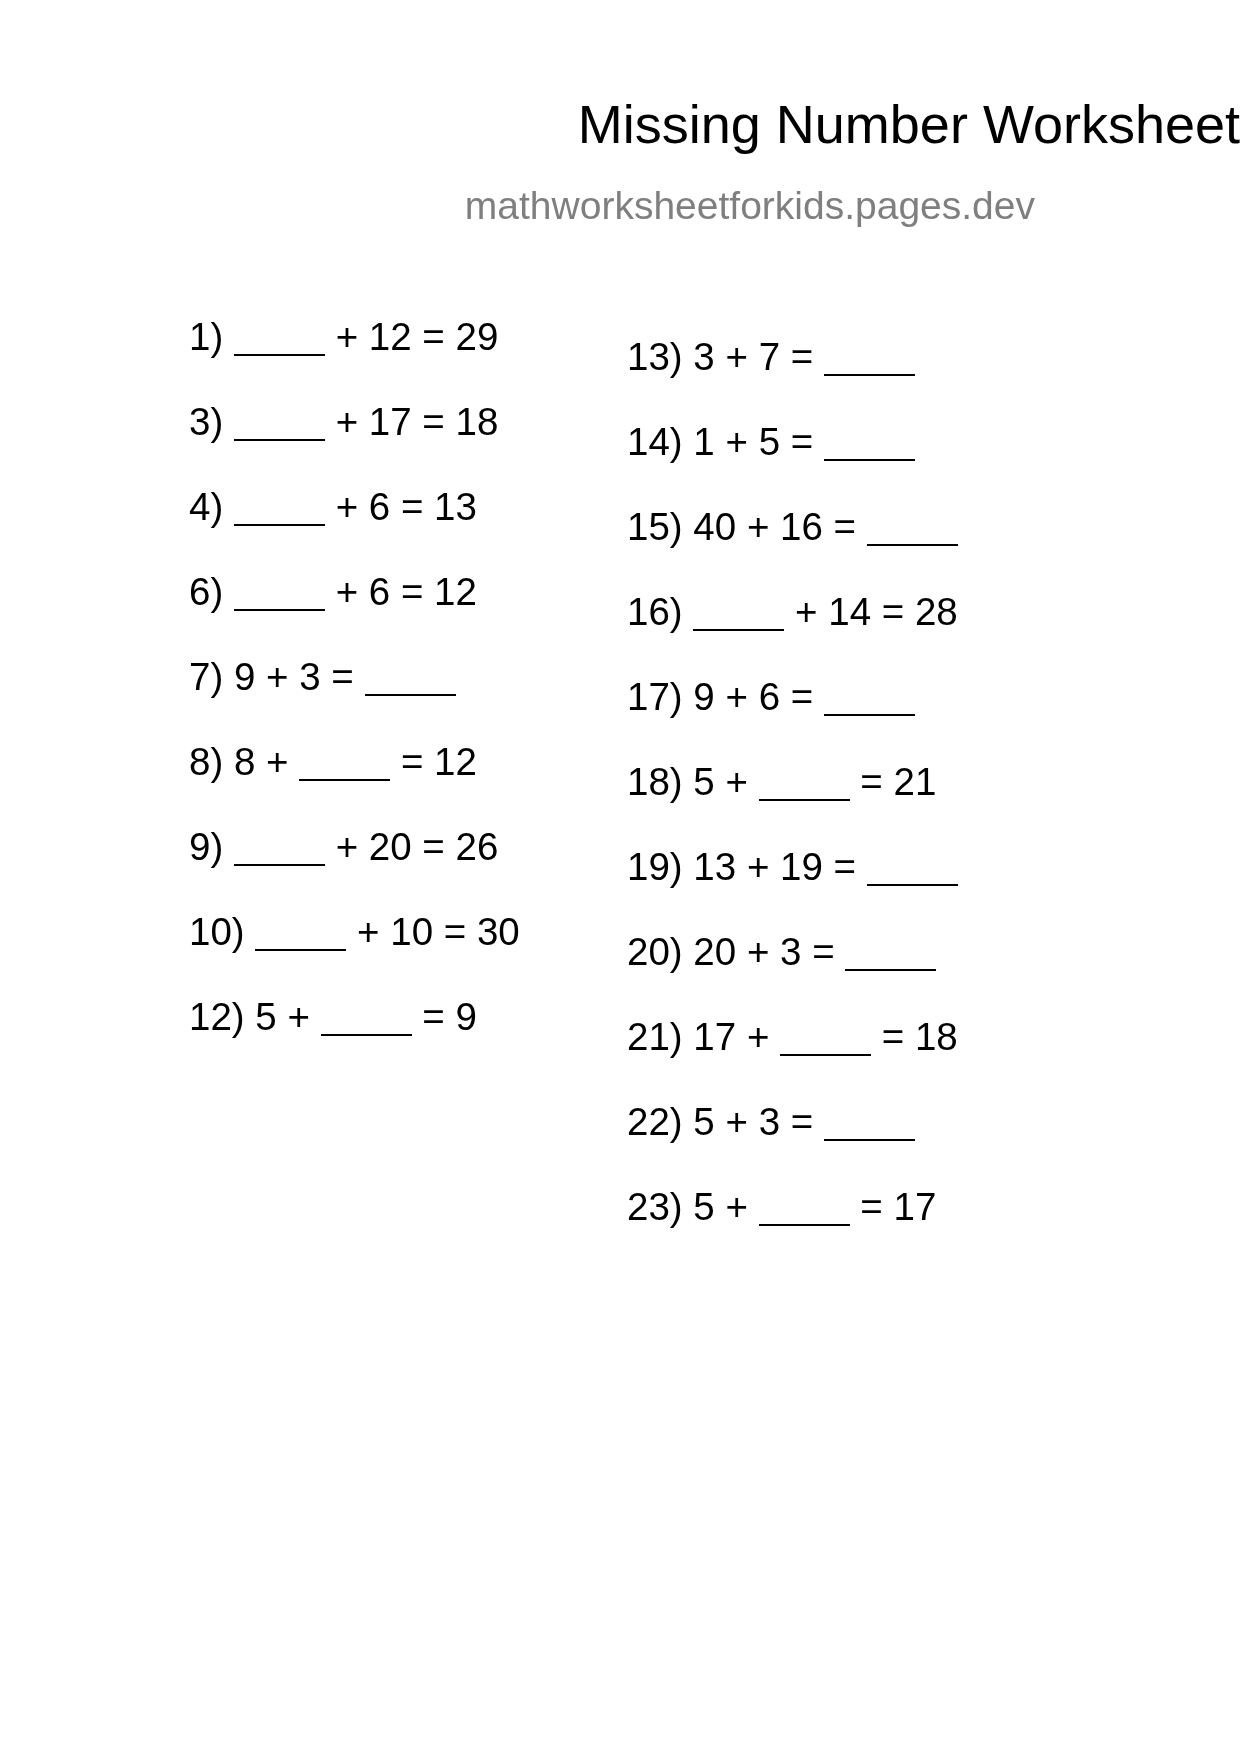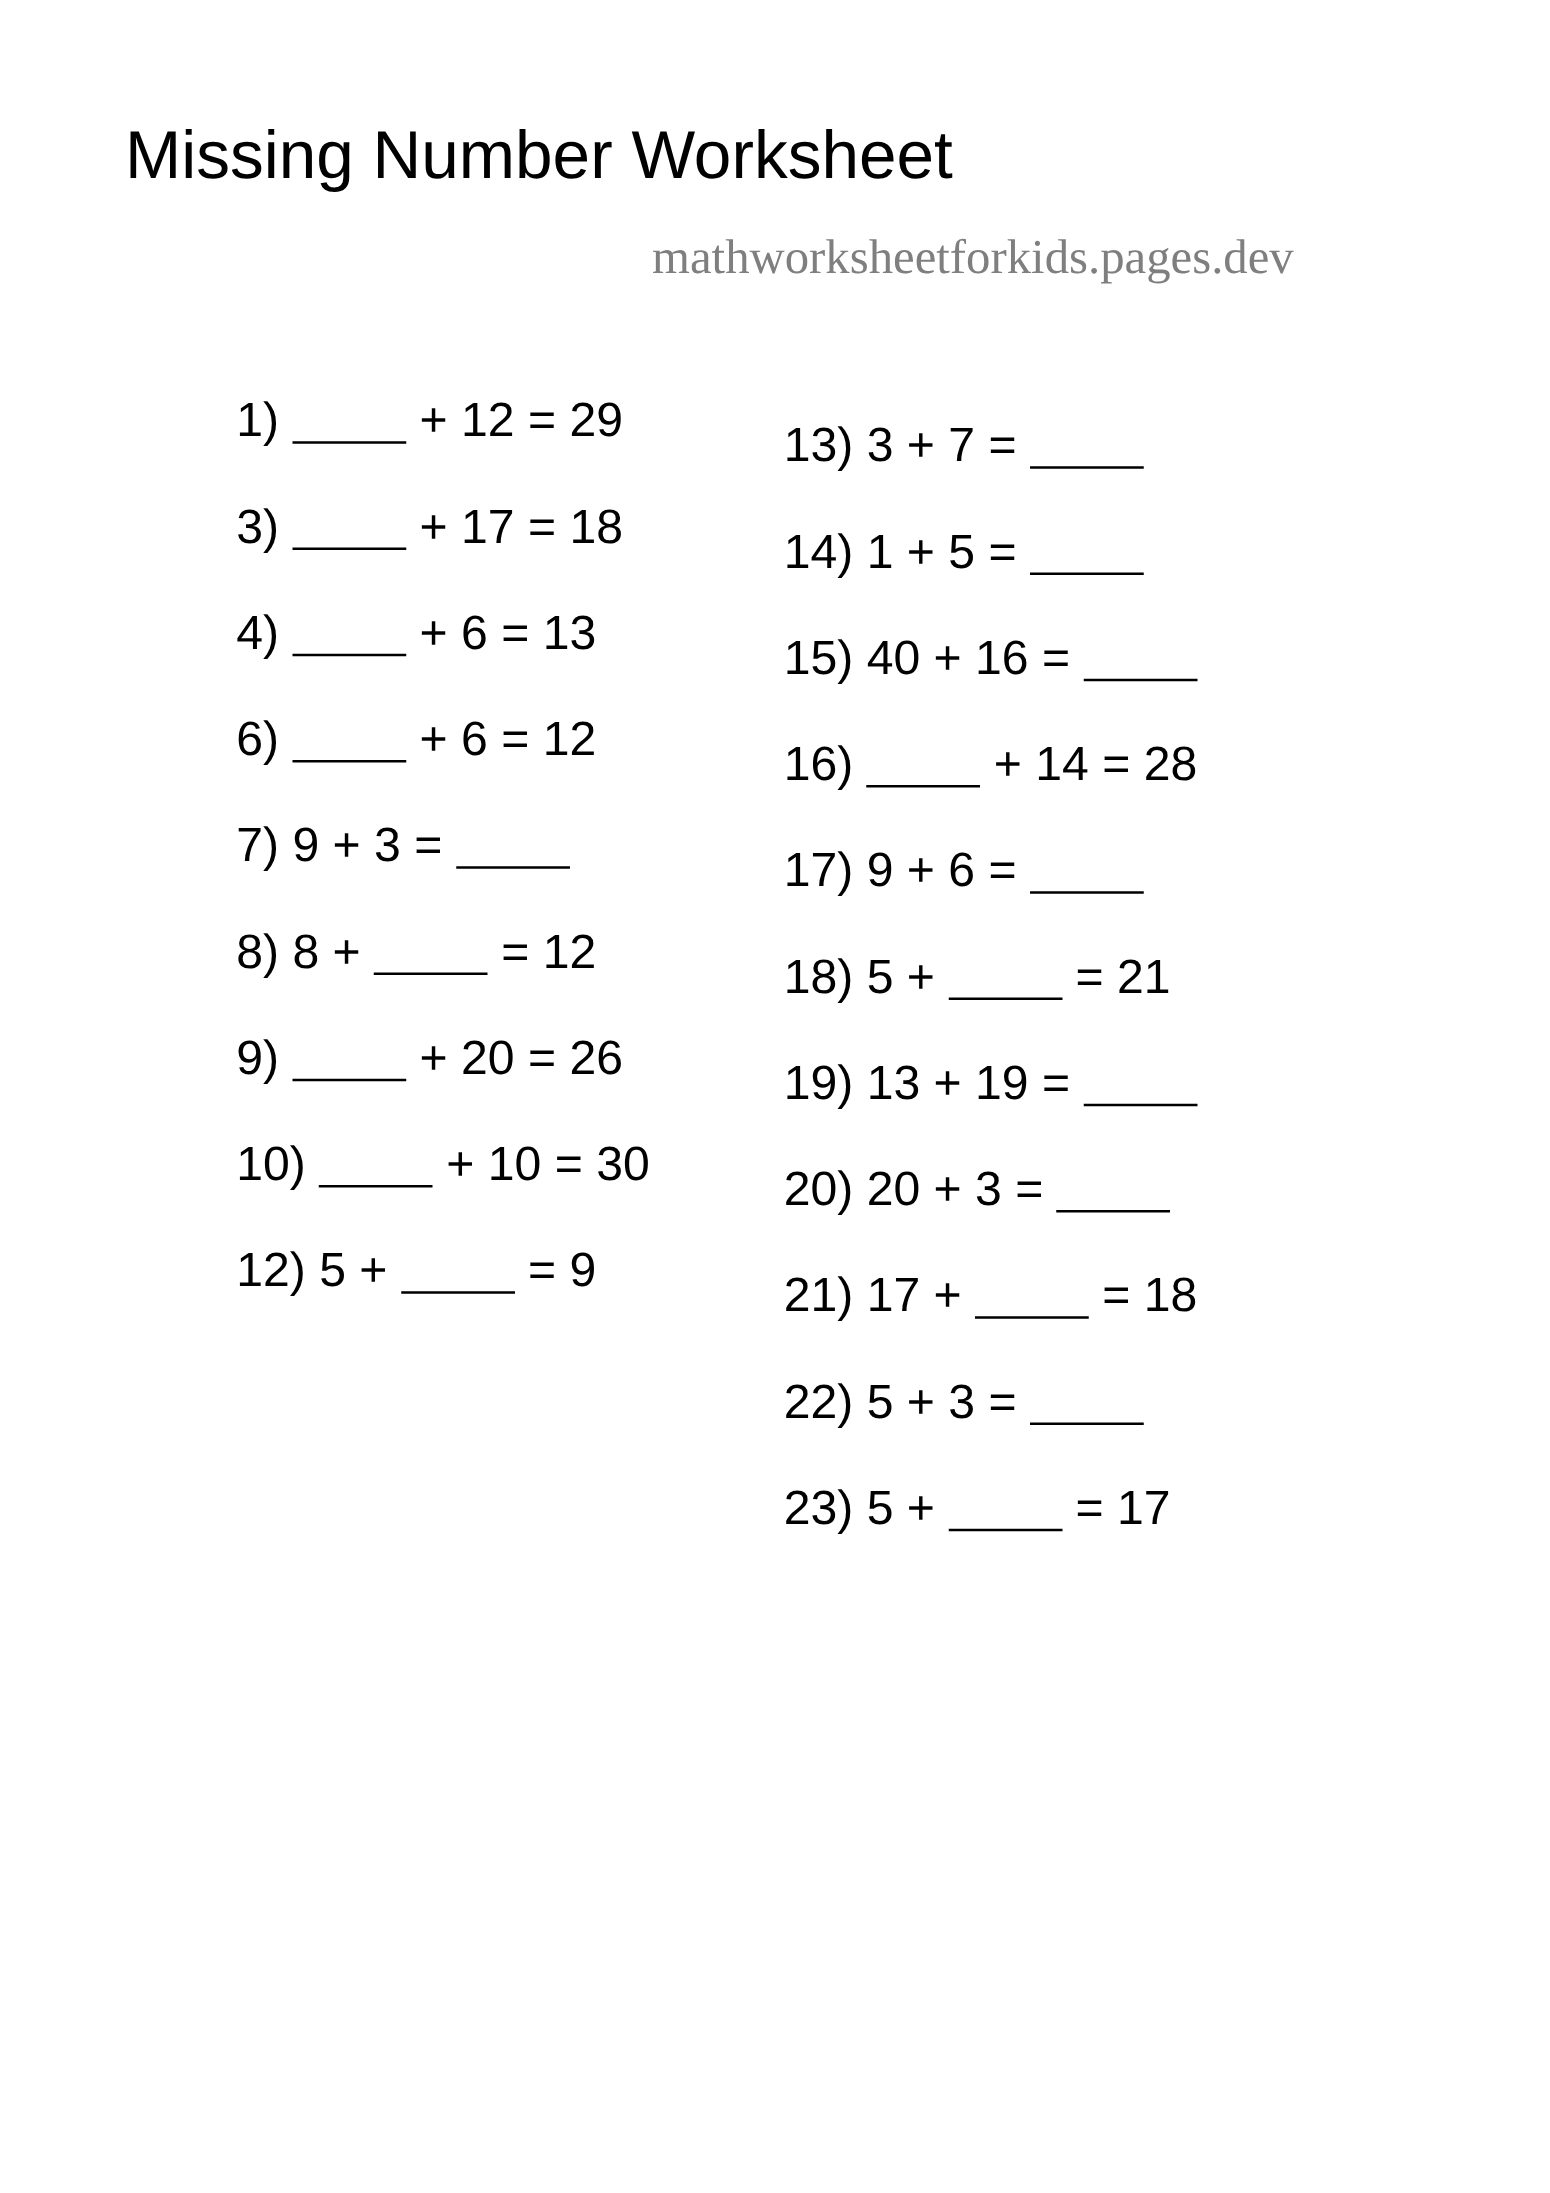--- a/index.html
+++ b/index.html
@@ -13,21 +13,21 @@
       position: relative;
       overflow: hidden;
       font-family: "Liberation Sans", sans-serif;
       color: #000000;
     }
     .title {
       position: absolute;
       left: 0;
       top: 92px;
       width: 1240px;
-      text-align: left;
+      text-align: right;
       font-size: 54px;
       line-height: 64px;
       padding-left: 100px;
       box-sizing: border-box;
       white-space: nowrap;
     }
     .subtitle {
       position: absolute;
       right: 205px;
       top: 183px;
@@ -55,21 +55,21 @@
       height: 36px;
       vertical-align: baseline;
       margin-bottom: -6px;
     }
   </style>
 </head>
 <body>
 
 <div>
   <div class="title">Missing Number Worksheet</div>
-  <div class="subtitle" style="color: rgb(127, 127, 127); font-family: Liberation Serif, serif;">mathworksheetforkids.pages.dev</div>
+  <div class="subtitle" style="color: rgb(127, 127, 127);">mathworksheetforkids.pages.dev</div>
 
   <div class="column col-left" id="col-left">
       <div class="problem"><span>1)</span> <span class="blank"></span> <span>+ 12 = 29</span></div>
       <div class="problem"><span>3)</span> <span class="blank"></span> <span>+ 17 = 18</span></div>
       <div class="problem"><span>4)</span> <span class="blank"></span> <span>+ 6 = 13</span></div>
       <div class="problem"><span>6)</span> <span class="blank"></span> <span>+ 6 = 12</span></div>
       <div class="problem"><span>7)</span> <span>9 + 3 =</span> <span class="blank"></span></div>
       <div class="problem"><span>8)</span> <span>8 +</span> <span class="blank"></span> <span>= 12</span></div>
       <div class="problem"><span>9)</span> <span class="blank"></span> <span>+ 20 = 26</span></div>
       <div class="problem"><span>10)</span> <span class="blank"></span> <span>+ 10 = 30</span></div>

